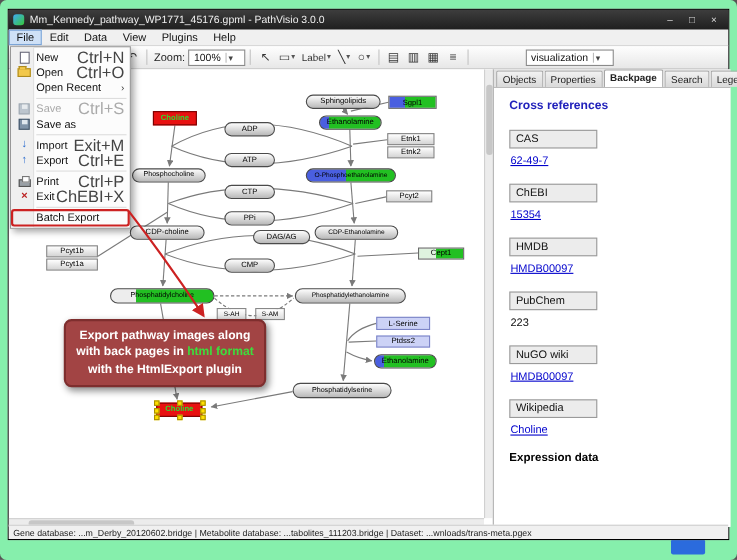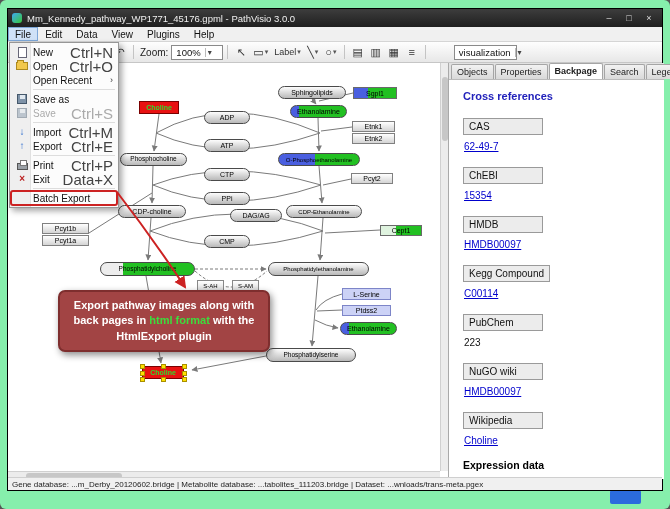--- a/index.html
+++ b/index.html
@@ -88,21 +88,21 @@
   .filemenu::before{content:"";position:absolute;left:0;top:0;bottom:0;width:20px;background:#efefef;border-right:1px solid #e0e0e0;}
   .fm-item{position:relative;display:flex;align-items:center;height:14px;font-size:10px;color:#111;padding:0 4px 0 2px;}
   .fm-item .fic{width:18px;display:inline-flex;justify-content:center;align-items:center;flex:0 0 auto;}
   .fm-item .flbl{flex:1;padding-left:2px;}
   .fm-item .fsc{color:#444;font-size:15px;}
   .fm-item .fsub{color:#333;font-size:9px;margin-left:3px;}
   .fm-item.disabled .flbl,.fm-item.disabled .fsc{color:#aaa;}
   .fm-item.hl{outline:2px solid var(--sel);outline-offset:-1px;border-radius:2px;justify-content:flex-end;}
   .fm-sep{position:relative;height:1px;background:#ddd;margin:2px 2px 2px 22px;}
   
-  .callout{position:absolute;left:50px;top:281px;width:212px;background:var(--ann);border:2px solid var(--annb);border-radius:7px;color:#fff;font-weight:bold;font-size:11px;line-height:1.4;text-align:center;padding:6px 8px;z-index:40;box-shadow:2px 3px 7px rgba(0,0,0,.45);}
+  .callout{position:absolute;left:50px;top:281px;width:184px;background:var(--ann);border:2px solid var(--annb);border-radius:7px;color:#fff;font-weight:bold;font-size:11px;line-height:1.4;text-align:center;padding:6px 8px;z-index:40;box-shadow:2px 3px 7px rgba(0,0,0,.45);}
   .callout .hl2{color:var(--hl);}
   .overlay-arrow{position:absolute;left:0;top:0;width:656px;height:483px;z-index:45;pointer-events:none;}
   .redarrow{stroke:var(--sel);stroke-width:2;fill:none;}
   .redhead{fill:var(--sel);}
   .edgehead{fill:#7a7a7a;}
   .bluechip{position:absolute;left:610px;top:490px;width:31px;height:14px;background:#2b6bdd;border-radius:2px;z-index:1;}
 </style>
 </head>
 <body>
 
@@ -183,21 +183,21 @@
       <span class="tbtn">
           <span class="g">▥</span>
         </span>
       <span class="tbtn">
           <span class="g">▦</span>
         </span>
       <span class="tbtn">
           <span class="g">≡</span>
         </span>
       <span class="tsep"></span>
-      <span class="combo" style="width:63px;margin-left:24px;">
+      <span class="combo" style="width:80px;margin-left:48px;">
         <span>visualization</span>
         <span class="dd">▾</span>
       </span>
     </div>
 
     <div class="main">
 
       <div class="canvas">
         <svg class="edges" width="432" height="408">
           <defs>
@@ -278,21 +278,20 @@
             <div class="tab active">Backpage</div>
             <div class="tab">Search</div>
             <div class="tab">Legend</div>
           </div>
         <div class="panelbody">
           <div class="bp-heading">Cross references</div>
           <div>
               <div class="xref"><div class="xref-header">CAS</div><a class="xref-val" href="#">62-49-7</a></div>
               <div class="xref"><div class="xref-header">ChEBI</div><a class="xref-val" href="#">15354</a></div>
               <div class="xref"><div class="xref-header">HMDB</div><a class="xref-val" href="#">HMDB00097</a></div>
-              <div class="xref"><div class="xref-header">Kegg Compound</div><a class="xref-val" href="#">C00114</a></div>
               <div class="xref"><div class="xref-header">PubChem</div><span class="xref-val">223</span></div>
               <div class="xref"><div class="xref-header">NuGO wiki</div><a class="xref-val" href="#">HMDB00097</a></div>
               <div class="xref"><div class="xref-header">Wikipedia</div><a class="xref-val" href="#">Choline</a></div>
             </div>
           <div class="expr-heading">Expression data</div>
         </div>
       </div>
     </div>
 
     <div class="statusbar">
@@ -314,41 +313,41 @@
           <span class="flbl">Open</span>
           <span class="fsc">Ctrl+O</span>
         </div>
         <div class="fm-item">
           <span class="fic"></span>
           <span class="flbl">Open Recent</span>
           <span class="fsc"></span>
           <span class="fsub">›</span>
         </div>
         <div class="fm-sep"></div>
+        <div class="fm-item disabled">
+          <span class="fic">
+            <i class="ic-disk" style="opacity: 0.45;"></i>
+          </span>
+          <span class="flbl">Save</span>
+          <span class="fsc">Ctrl+S</span>
+        </div>
         <div class="fm-item">
           <span class="fic">
             <i class="ic-disk"></i>
           </span>
           <span class="flbl">Save as</span>
           <span class="fsc"></span>
         </div>
-        <div class="fm-item disabled">
-          <span class="fic">
-            <i class="ic-disk" style="opacity: 0.45;"></i>
-          </span>
-          <span class="flbl">Save</span>
-          <span class="fsc">Ctrl+S</span>
-        </div>
         <div class="fm-sep"></div>
         <div class="fm-item">
           <span class="fic">
             <i class="ic-arr-in">↓</i>
           </span>
           <span class="flbl">Import</span>
-          <span class="fsc">Ctrl+M</span>
+          <span class="fsc">Exit+M</span>
         </div>
         <div class="fm-item">
           <span class="fic">
             <i class="ic-arr-out">↑</i>
           </span>
           <span class="flbl">Export</span>
           <span class="fsc">Ctrl+E</span>
         </div>
         <div class="fm-sep"></div>
         <div class="fm-item">
@@ -356,21 +355,21 @@
             <i class="ic-print"></i>
           </span>
           <span class="flbl">Print</span>
           <span class="fsc">Ctrl+P</span>
         </div>
         <div class="fm-item">
           <span class="fic">
             <i class="ic-exit">×</i>
           </span>
           <span class="flbl">Exit</span>
-          <span class="fsc">Data+X</span>
+          <span class="fsc">ChEBI+X</span>
         </div>
         <div class="fm-sep"></div>
         <div class="fm-item hl">
           <span class="fic"></span>
           <span class="flbl">Batch Export</span>
           <span class="fsc"></span>
         </div>
       </div>
 
     <div class="callout">

